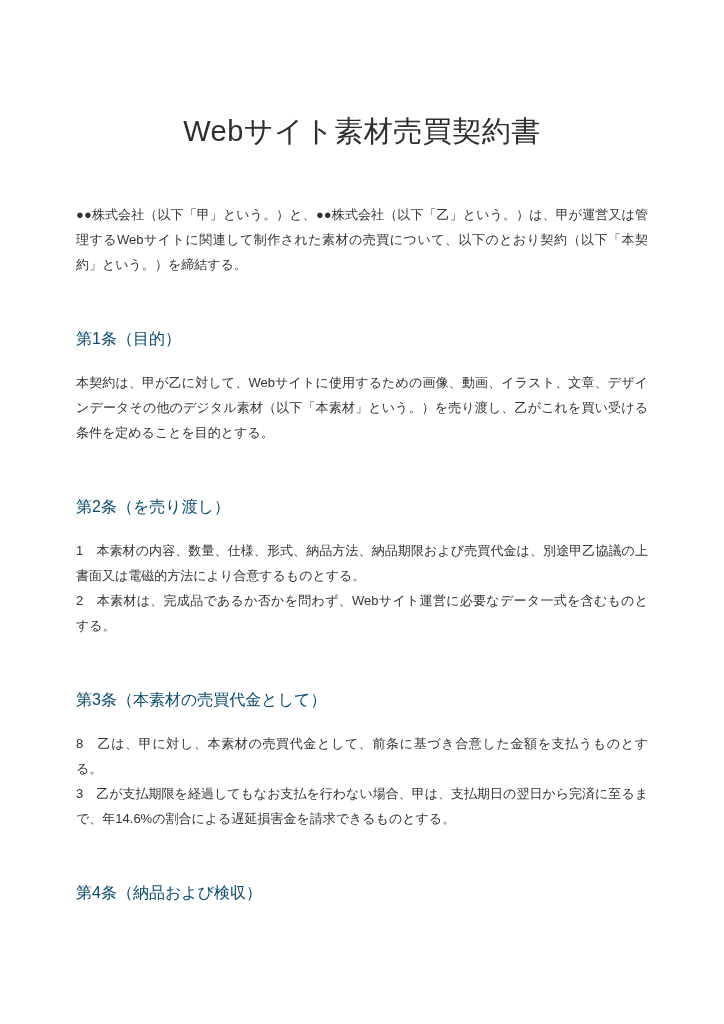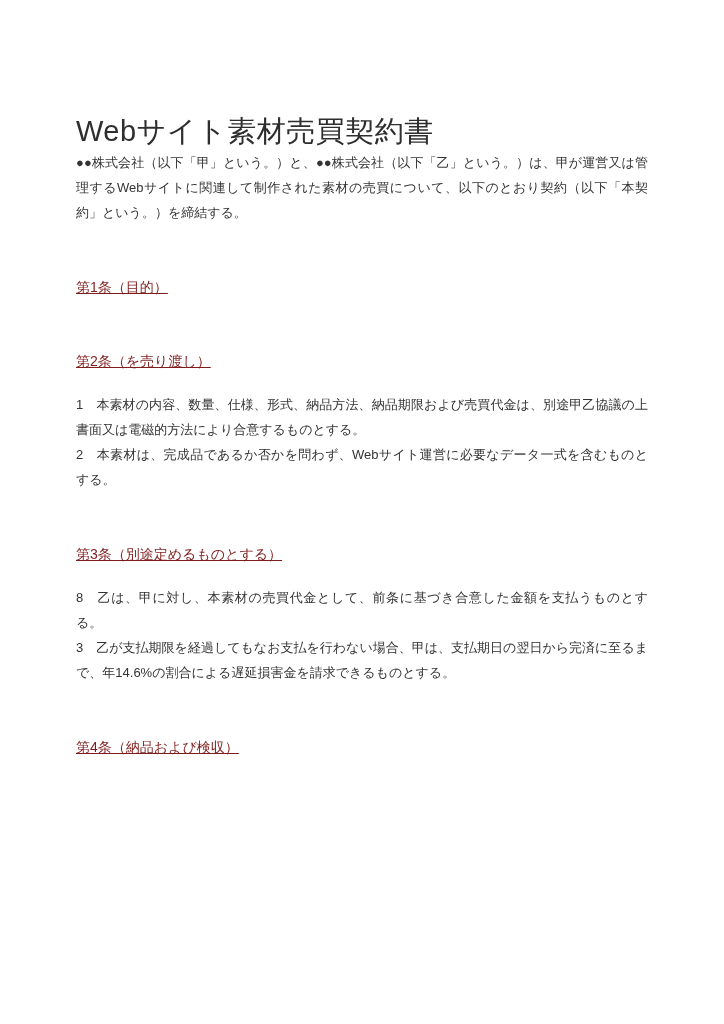--- a/index.html
+++ b/index.html
@@ -16,67 +16,68 @@
     padding: 112px 76px 0 76px;
     overflow: hidden;
     font-family: "Liberation Sans", "DejaVu Sans", sans-serif;
     color: #333333;
   }
   .doc-title {
     margin: 0;
     font-size: 29px;
     font-weight: normal;
     line-height: 38px;
-    text-align: left;
+    text-align: center;
     color: #2e2e2e;
     letter-spacing: 0.5px;
   }
   .body-text {
     margin: 0;
     font-size: 13px;
     font-weight: normal;
     line-height: 25px;
     text-align: justify;
     color: #333333;
   }
   .intro {
+    margin-top: 52px;
   }
   .article-heading {
     margin: 50px 0 19px 0;
-    font-size: 14px;
+    font-size: 16px;
     font-weight: normal;
     line-height: 24px;
-    color: #7f1d1d;
-    text-decoration: underline;
+    color: #0c4a6e;
   }
   .article:last-child .article-heading {
     margin-bottom: 8px;
   }
 </style>
 </head>
 <body>
 
 <div class="page">
 
   <h1 class="doc-title">Webサイト素材売買契約書</h1>
 
   <p class="body-text intro">●●株式会社（以下「甲」という。）と、●●株式会社（以下「乙」という。）は、甲が運営又は管理するWebサイトに関連して制作された素材の売買について、以下のとおり契約（以下「本契約」という。）を締結する。</p>
 
   <section class="article">
     <h2 class="article-heading">第1条（目的）</h2>
+    <p class="body-text">本契約は、甲が乙に対して、Webサイトに使用するための画像、動画、イラスト、文章、デザインデータその他のデジタル素材（以下「本素材」という。）を売り渡し、乙がこれを買い受ける条件を定めることを目的とする。</p>
   </section>
 
   <section class="article">
     <h2 class="article-heading">第2条（を売り渡し）</h2>
     <p class="body-text">1　本素材の内容、数量、仕様、形式、納品方法、納品期限および売買代金は、別途甲乙協議の上書面又は電磁的方法により合意するものとする。</p>
     <p class="body-text">2　本素材は、完成品であるか否かを問わず、Webサイト運営に必要なデータ一式を含むものとする。</p>
   </section>
 
   <section class="article">
-    <h2 class="article-heading">第3条（別途定めるものとする）</h2>
+    <h2 class="article-heading">第3条（本素材の売買代金として）</h2>
     <p class="body-text">8　乙は、甲に対し、本素材の売買代金として、前条に基づき合意した金額を支払うものとする。</p>
     <p class="body-text">3　乙が支払期限を経過してもなお支払を行わない場合、甲は、支払期日の翌日から完済に至るまで、年14.6%の割合による遅延損害金を請求できるものとする。</p>
   </section>
 
   <section class="article">
     <h2 class="article-heading">第4条（納品および検収）</h2>
   </section>
 
 </div>
 

